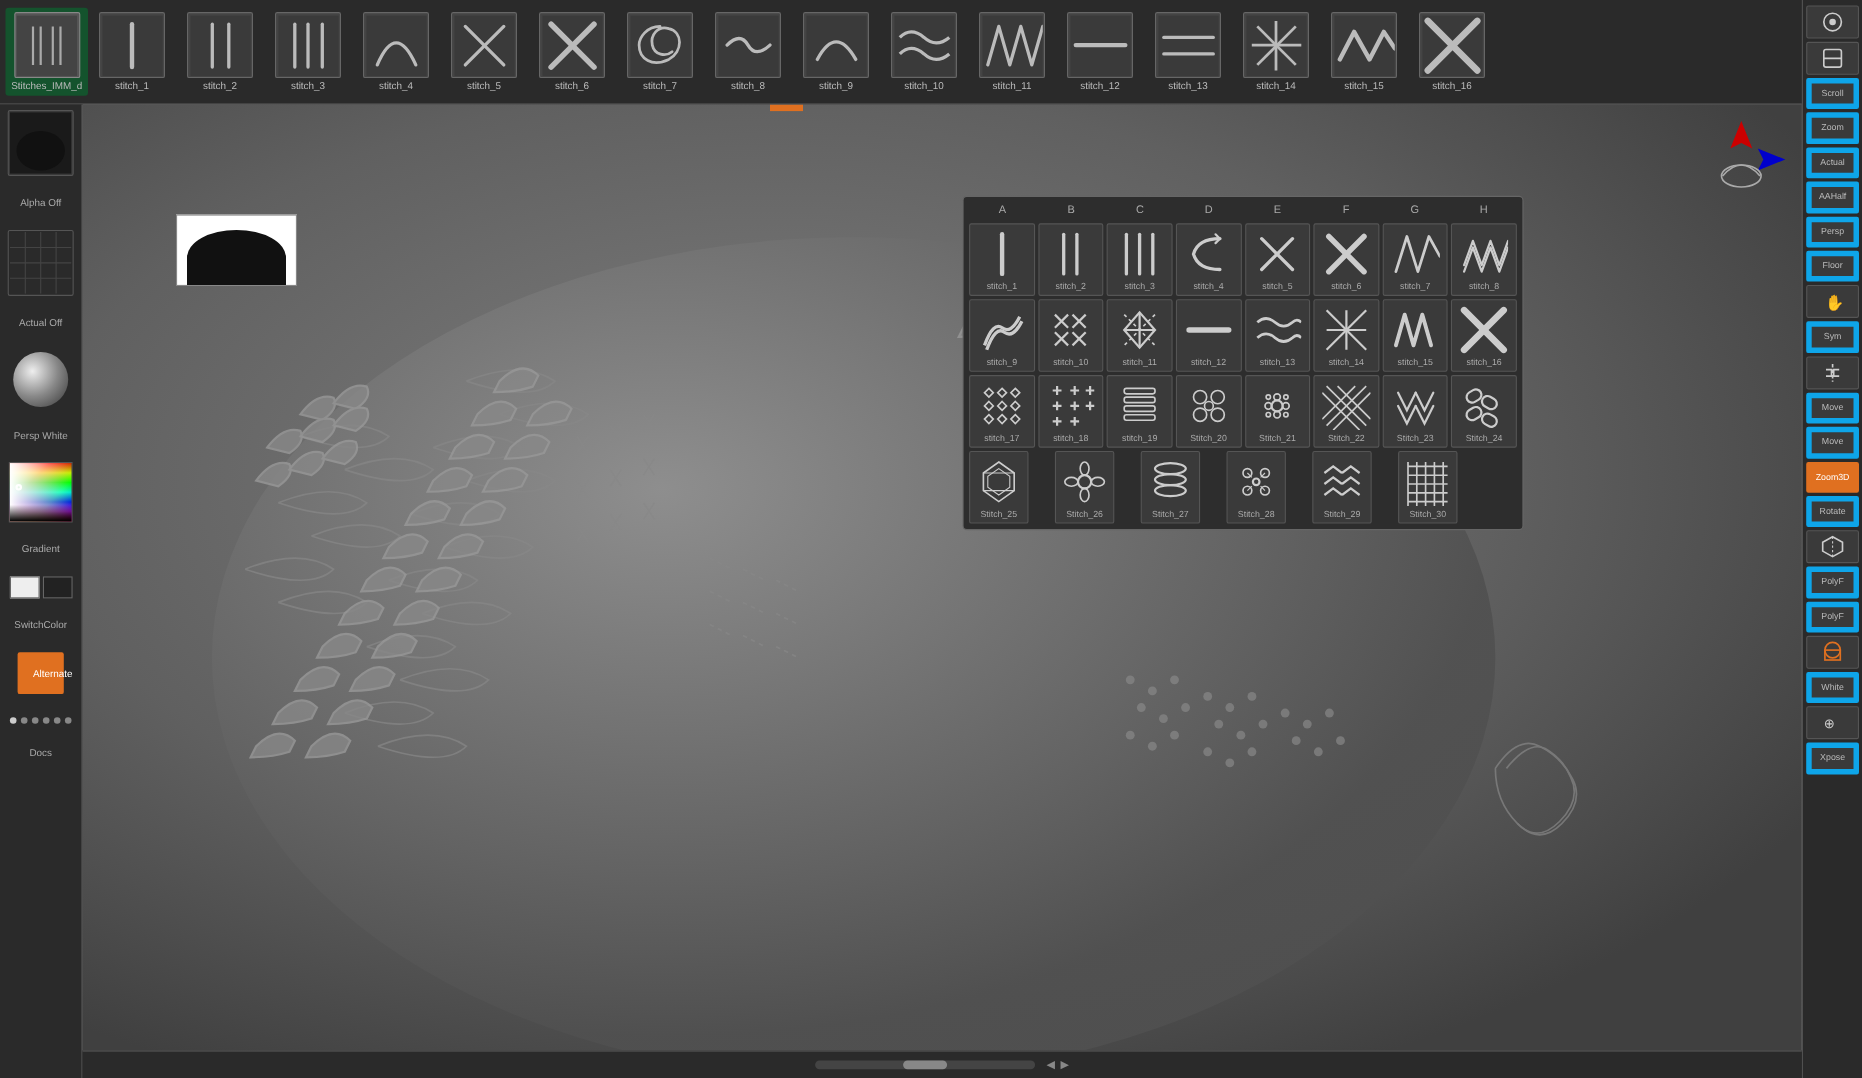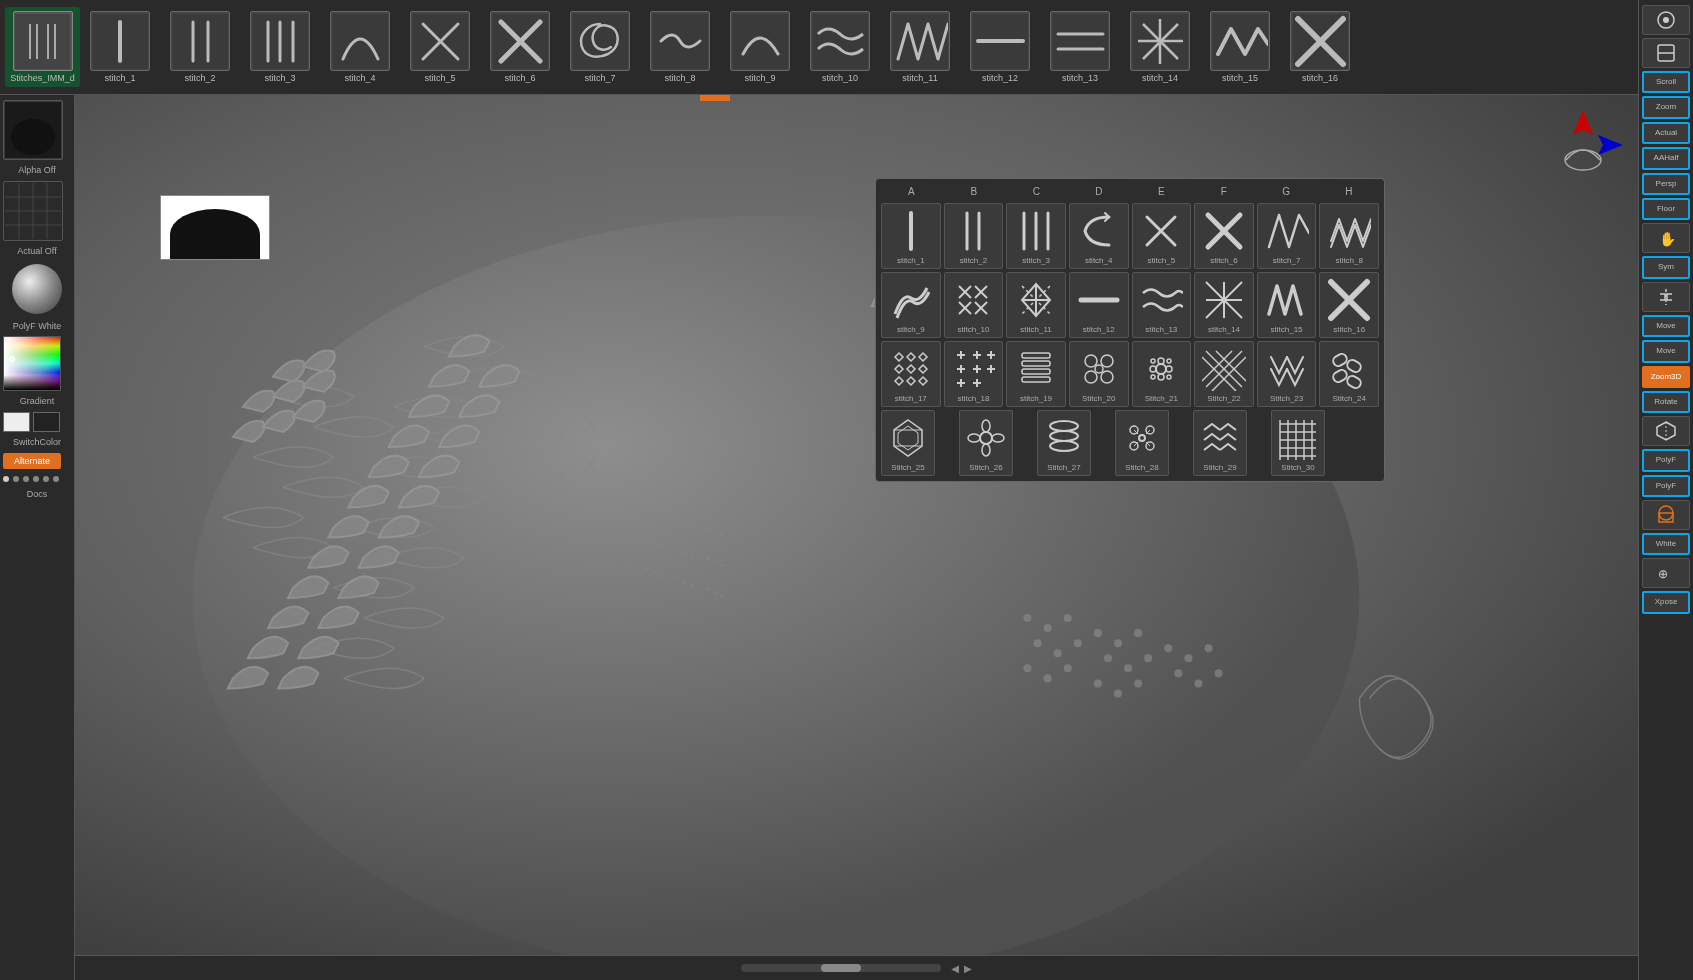--- a/index.html
+++ b/index.html
@@ -68,22 +68,23 @@
     #left-sidebar {
       position: absolute;
       top: 95px;
       left: 0;
       width: 75px;
       bottom: 0;
       background: #2a2a2a;
       border-right: 1px solid #555;
       display: flex;
       flex-direction: column;
+      align-items: center;
       padding: 5px 3px;
-      gap: 5px;
+      gap: 19px;
       overflow: hidden;
     }
 
     .left-thumb {
       width: 60px;
       height: 60px;
       background: #3a3a3a;
       border: 1px solid #555;
       border-radius: 2px;
       cursor: pointer;
@@ -125,22 +126,22 @@
       background: #eee;
       border: 1px solid #666;
     }
     .swatch-black {
       width: 27px;
       height: 20px;
       background: #222;
       border: 1px solid #666;
     }
     .alt-btn {
-      width: 58px;
-      padding: 3px;
+      width: 42px;
+      padding: 14px;
       background: #e07020;
       color: #fff;
       font-size: 9px;
       text-align: center;
       border-radius: 2px;
       cursor: pointer;
     }
 
     
     #right-sidebar {
@@ -156,21 +157,21 @@
       align-items: center;
       padding: 5px 2px;
       gap: 3px;
       overflow: hidden;
     }
 
     .right-btn {
       width: 48px;
       padding: 4px 2px;
       background: #3a3a3a;
-      border: 2px solid #0ea5e9;
+      border: 5px solid #0ea5e9;
       border-radius: 2px;
       color: #bbb;
       font-size: 8px;
       text-align: center;
       cursor: pointer;
       line-height: 1.3;
     }
     .right-btn.orange {
       background: #e07020;
       color: #fff;
@@ -557,21 +558,21 @@
       <line x1="0" y1="28" x2="56" y2="28" stroke="#444" stroke-width="1"></line>
       <line x1="0" y1="42" x2="56" y2="42" stroke="#444" stroke-width="1"></line>
       <line x1="14" y1="0" x2="14" y2="56" stroke="#444" stroke-width="1"></line>
       <line x1="28" y1="0" x2="28" y2="56" stroke="#444" stroke-width="1"></line>
       <line x1="42" y1="0" x2="42" y2="56" stroke="#444" stroke-width="1"></line>
     </svg>
   </div>
   <div class="left-label">Actual Off</div>
 
   <div class="matcap-ball"></div>
-  <div class="left-label">PolyF White</div>
+  <div class="left-label">Persp White</div>
 
   <div class="color-gradient">
     <div style="position:absolute; width:100%; height:100%;
       background: linear-gradient(to bottom, #ff0000, #ffff00, #00ff00, #00ffff, #0000ff, #ff00ff, #ff0000);
       opacity:0.7;"></div>
     <div style="position:absolute; width:100%; height:100%;
       background: linear-gradient(to right, #ffffff, transparent);"></div>
     <div style="position:absolute; bottom:0; width:100%; height:30%;
       background: linear-gradient(to top, #000000, transparent);"></div>
 

